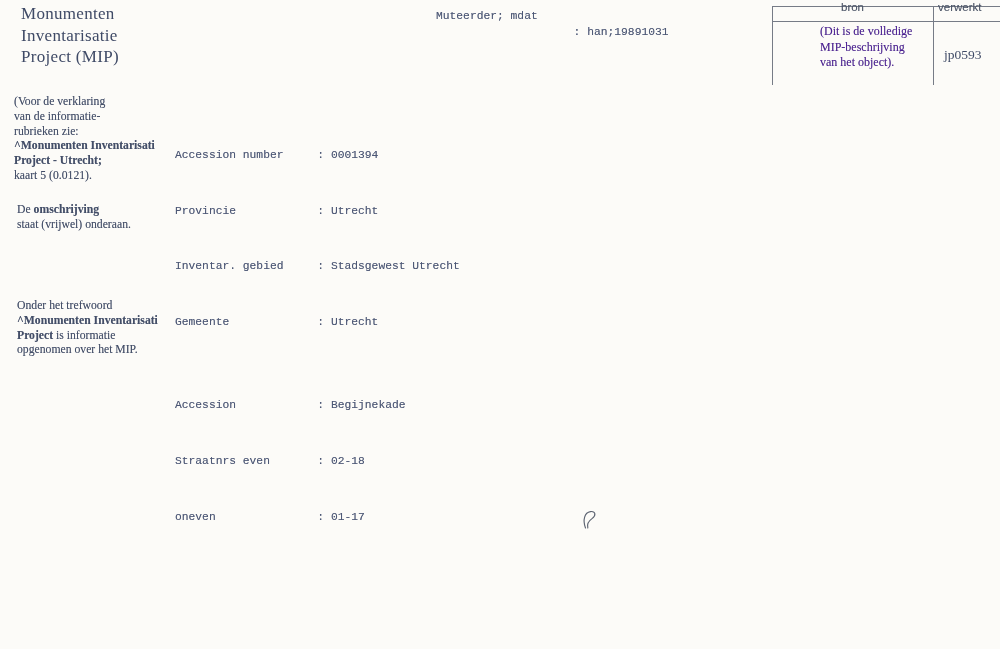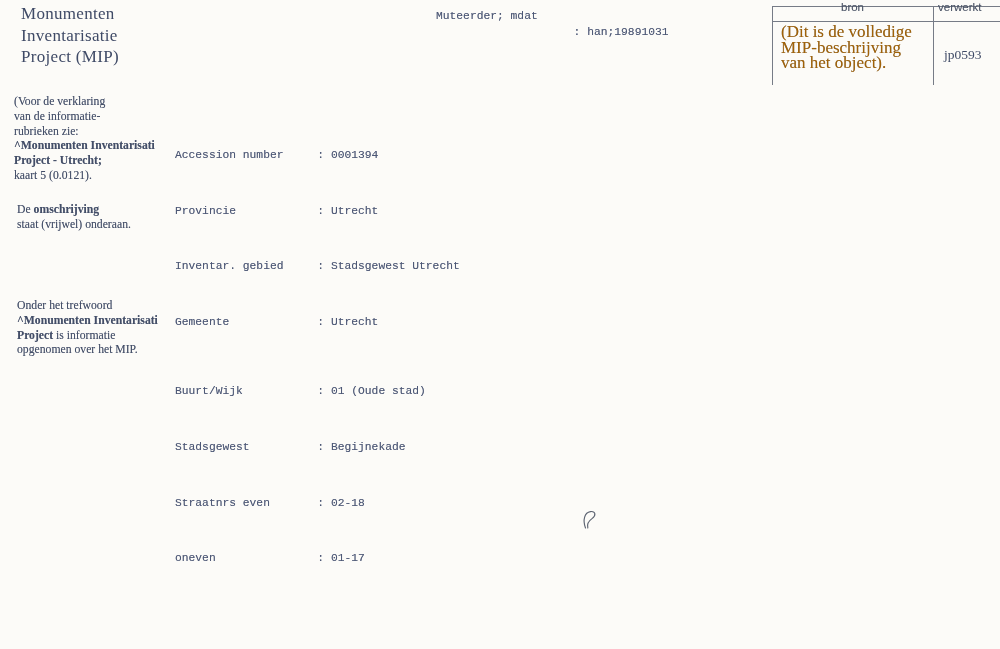--- a/index.html
+++ b/index.html
@@ -44,23 +44,23 @@
   .ht-v2{left:933px;top:6px;width:1.2px;height:79px;}
   .stamp-head{
     position:absolute;top:1px;
     font-family:"Liberation Sans",sans-serif;
     font-size:11.5px;line-height:13px;color:#4d5668;
     text-shadow:0 0 .5px rgba(77,86,104,.4);
   }
   .head-bron{left:772px;width:161px;text-align:center;}
   .head-verwerkt{left:938px;}
   .stamp-note{
-    position:absolute;left:781px;top:24px;
+    position:absolute;left:820px;top:24px;
     font-family:"Liberation Serif",serif;
-    font-size:17px;line-height:15.6px;color:#a16207;
+    font-size:12px;line-height:15.6px;color:#4c1d95;
     white-space:pre-line;
     text-shadow:0 0 .4px rgba(63,74,102,.45);
   }
   .verwerkt-code{
     position:absolute;left:944px;top:47px;
     font-family:"Liberation Serif",serif;
     font-size:13.5px;color:#3f4a66;
   }
   
   .hand-mark{position:absolute;left:581px;top:509px;width:18px;height:21px;}
@@ -114,23 +114,22 @@
   
       <div class="trow"><span class="lbl">Accession number</span><span>: </span><span>0001394</span></div>
     
       <div class="trow"><span class="lbl">Provincie</span><span>: </span><span>Utrecht</span></div>
     
       <div class="trow"><span class="lbl">Inventar. gebied</span><span>: </span><span>Stadsgewest Utrecht</span></div>
     
       <div class="trow"><span class="lbl">Gemeente</span><span>: </span><span>Utrecht</span></div>
     
     
-      <div class="trow"><span class="lbl">Buurt/Wijk</span><span>: </span><span>01 (Oude stad)</span></div>
     
-      <div class="trow"><span class="lbl">Stadsgewest</span><span>: </span><span>Begijnekade</span></div>
+      <div class="trow"><span class="lbl">Accession</span><span>: </span><span>Begijnekade</span></div>
     
       <div class="trow"><span class="lbl">Straatnrs even</span><span>: </span><span>02-18</span></div>
     
       <div class="trow"><span class="lbl">oneven</span><span>: </span><span>01-17</span></div>
     
       
     
       
     
       

